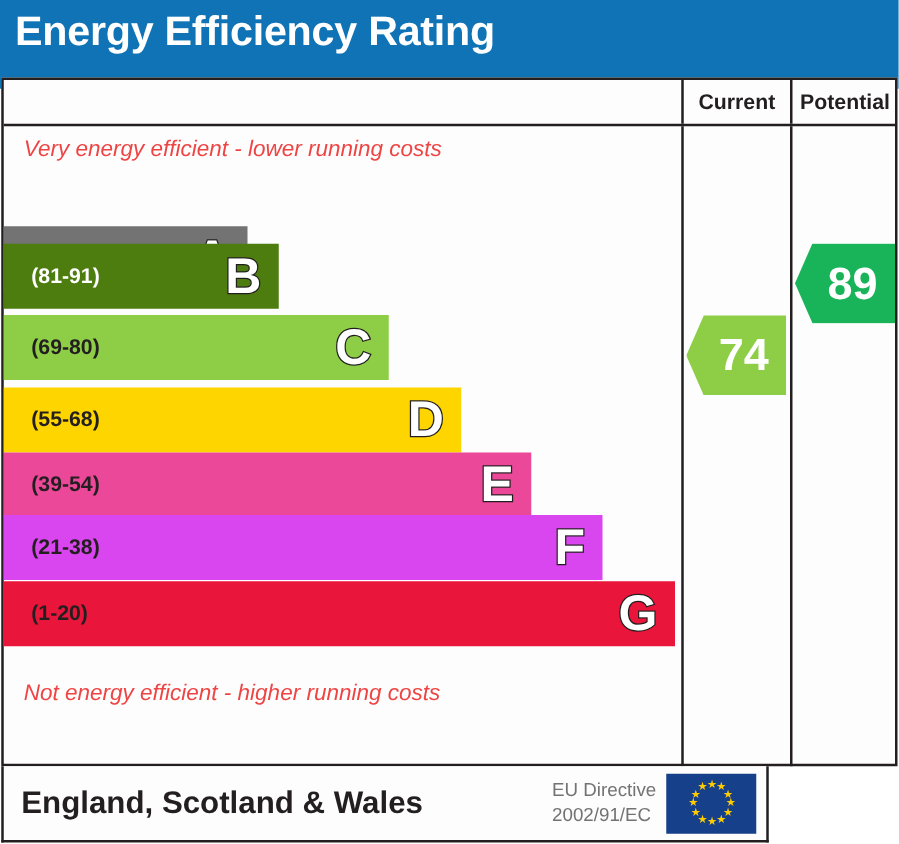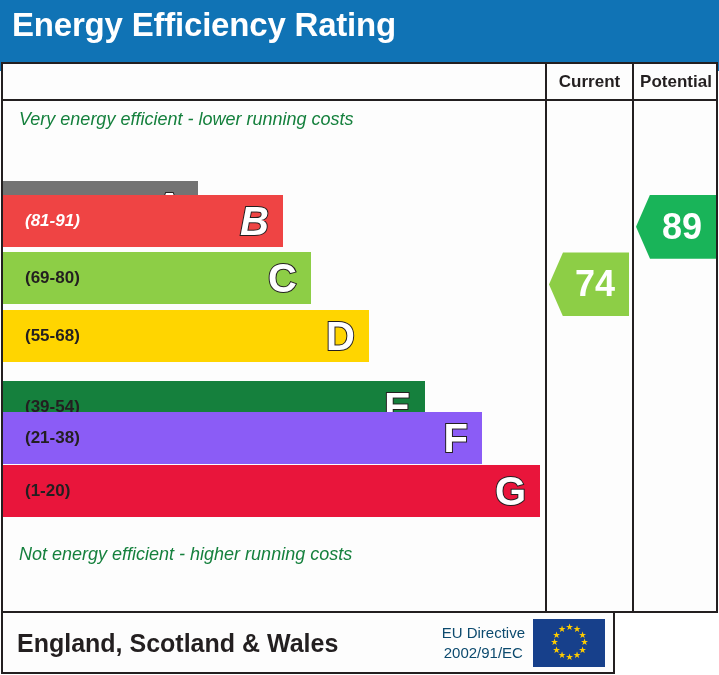--- a/index.html
+++ b/index.html
@@ -90,21 +90,21 @@
   
   .caption {
     position: absolute;
     left: 0;
     width: 540px;
     height: 36px;
     display: flex;
     align-items: center;
     font-size: 18px;
     font-style: italic;
-    color: #15803d;
+    color: #ef4444;
     box-sizing: border-box;
     padding-left: 16px;
   }
   .caption.top    { top: 37px; }
   .caption.bottom { top: 472px; border-top: 0; }
 
   
   .bands {
     position: absolute;
     left: 0;
@@ -181,22 +181,22 @@
     font-weight: bold;
     color: #231f20;
     white-space: nowrap;
   }
   .directive {
     position: absolute;
     right: 88px;
     top: 50%;
     transform: translateY(-50%);
     font-size: 15px;
-    color: #0c4a6e;
-    text-align: center;
+    color: #737373;
+    text-align: left;
     line-height: 1.35;
     white-space: nowrap;
   }
   .eu-flag {
     position: absolute;
     right: 8px;
     top: 50%;
     transform: translateY(-50%);
     width: 72px;
     height: 48px;
@@ -232,37 +232,37 @@
     <div class="col-sep s1"></div>
     <div class="col-sep s2"></div>
 
     <div class="caption top">Very energy efficient - lower running costs</div>
 
     <div class="bands" id="bands-container">
         <div class="band light" style="top: 0px; width: 195px; background: #737373; margin-top: 44px;">
           <span class="band-range">(92+)</span>
           <span class="band-letter">A</span>
         </div>
-        <div class="band light" style="top: 57.7px; width: 280px; background: #ef4444; font-style: italic;">
+        <div class="band light" style="top: 57.7px; width: 220px; background: #4d7c0f;">
           <span class="band-range">(81-91)</span>
           <span class="band-letter">B</span>
         </div>
         <div class="band dark" style="top: 115.4px; width: 308px; background: rgb(141, 206, 70);">
           <span class="band-range">(69-80)</span>
           <span class="band-letter">C</span>
         </div>
         <div class="band dark" style="top: 173.1px; width: 366px; background: rgb(255, 213, 0);">
           <span class="band-range">(55-68)</span>
           <span class="band-letter">D</span>
         </div>
-        <div class="band dark" style="top: 244px; width: 422px; background: #15803d;">
+        <div class="band dark" style="top: 225px; width: 422px; background: #ec4899;">
           <span class="band-range">(39-54)</span>
           <span class="band-letter">E</span>
         </div>
-        <div class="band dark" style="top: 275px; width: 479px; background: #8b5cf6;">
+        <div class="band dark" style="top: 275px; width: 479px; background: #d946ef;">
           <span class="band-range">(21-38)</span>
           <span class="band-letter">F</span>
         </div>
         <div class="band dark" style="top: 328px; width: 537px; background: rgb(233, 21, 59);">
           <span class="band-range">(1-20)</span>
           <span class="band-letter">G</span>
         </div>
       </div>
 
     <div class="caption bottom">Not energy efficient - higher running costs</div>

